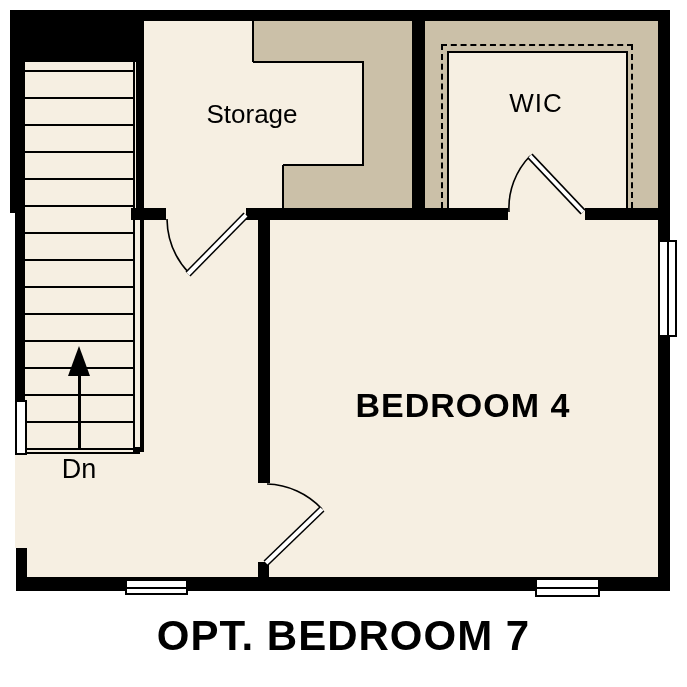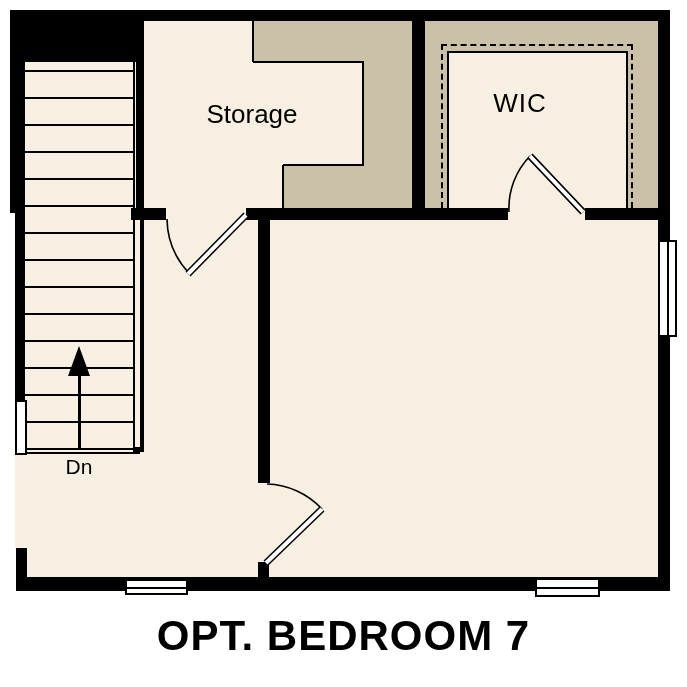--- a/index.html
+++ b/index.html
@@ -131,17 +131,18 @@
       <line x1="266" y1="563" x2="322" y2="509" stroke="#fff" stroke-width="4"></line>
     </g>
     <g>
       <path d="M509,212 A75,75 0 0 1 530,156" fill="none" stroke="#000" stroke-width="1.6"></path>
       <line x1="583" y1="212" x2="530" y2="156" stroke="#000" stroke-width="7"></line>
       <line x1="583" y1="212" x2="530" y2="156" stroke="#fff" stroke-width="4"></line>
     </g>
   </svg>
 
   <div class="room-label" style="left:152px;top:100px;width:200px;">Storage</div>
-  <div class="room-label" style="left:420px;top:89px;width:200px;letter-spacing:1px;">WIC</div>
-  <div class="room-label" style="left:29px;top:455px;width:100px;font-size:21px;">Dn</div>
+  <div class="room-label" style="left:436px;top:89px;width:200px;letter-spacing:1px;">WIC</div>
+  <div id="bedroom-label">BEDROOM 4</div>
+  <div class="room-label" style="left:29px;top:455px;width:100px;font-size:27px;">Dn</div>
 </div>
 
 <div id="title">OPT. BEDROOM 7</div>
 
 </body></html>

